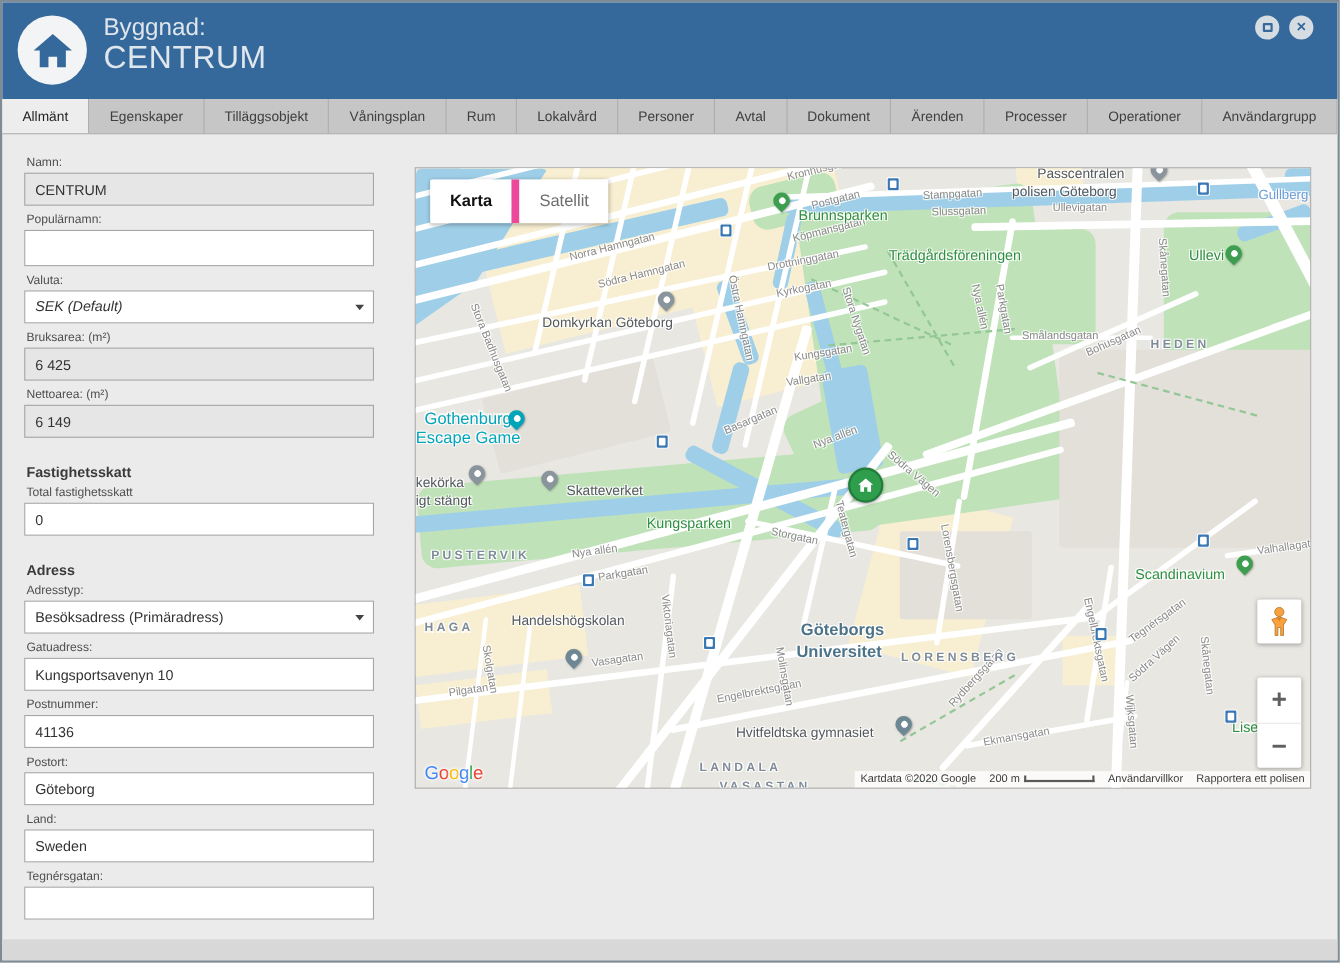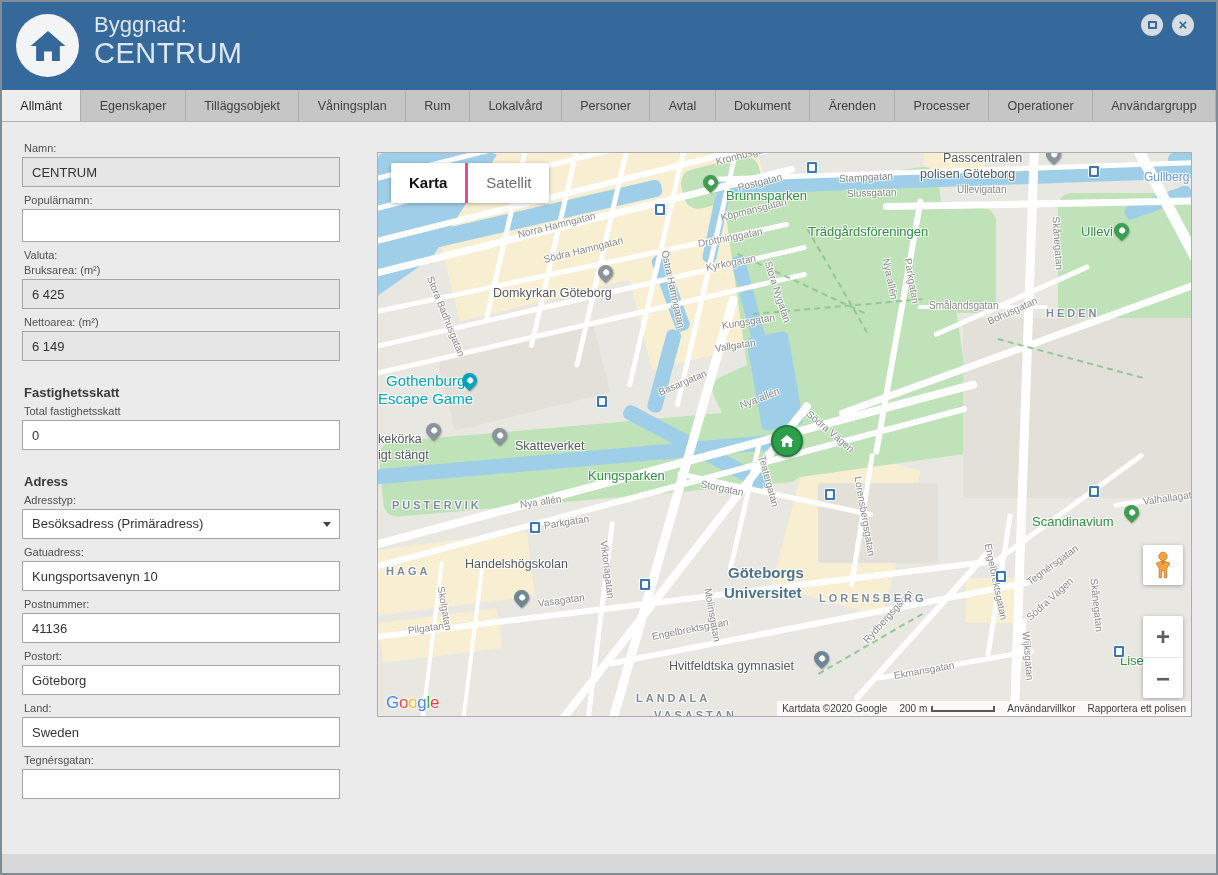--- a/index.html
+++ b/index.html
@@ -54,21 +54,21 @@
   .pin{position:absolute;width:15px;height:15px;border-radius:50% 50% 50% 0;transform:rotate(-45deg);box-shadow:0 1px 2px rgba(0,0,0,.35);z-index:9;}
   .pin i{position:absolute;left:4.5px;top:4.5px;width:6px;height:6px;border-radius:50%;background:#fff;}
   .pin-green{background:#3d9e4f;}.pin-gray{background:#8a949c;}.pin-teal{background:#00a5ba;}.pin-slate{background:#6d8794;}
   .tstop{position:absolute;width:12px;height:13px;background:#3a78b5;border:1px solid #fff;border-radius:2px;z-index:9;}
   .tstop i{display:block;margin:2px auto 0;width:6px;height:7px;background:#fff;border-radius:1px;}
   .mainmark{position:absolute;width:32px;height:32px;border-radius:50%;background:#2f9e4c;border:2px solid #1f7d39;box-shadow:0 1px 3px rgba(0,0,0,.4);display:flex;align-items:center;justify-content:center;z-index:10;}
 
   .mapctl{position:absolute;left:13px;top:10px;display:flex;box-shadow:0 1px 4px rgba(0,0,0,.3);border-radius:2px;overflow:hidden;z-index:20;}
   .mbtn{background:#fff;padding:0 18px;height:40px;line-height:40px;font-size:15px;cursor:pointer;}
   .mbtn.bold{font-weight:700;color:#111;}
-  .mbtn.dim{color:#6d6d6d;border-left:3px solid #ec4899;}
+  .mbtn.dim{color:#6d6d6d;border-left:7px solid #ec4899;}
   .pegman{position:absolute;left:765px;top:392px;width:40px;height:40px;background:#fff;border-radius:2px;box-shadow:0 1px 4px rgba(0,0,0,.3);display:flex;align-items:center;justify-content:center;z-index:20;cursor:pointer;}
   .zoomctl{position:absolute;left:765px;top:463px;width:40px;height:82px;background:#fff;border-radius:2px;box-shadow:0 1px 4px rgba(0,0,0,.3);z-index:20;display:flex;flex-direction:column;}
   .zbtn{height:41px;text-align:center;line-height:41px;font-size:24px;font-weight:700;color:#5f5f5f;cursor:pointer;}
   .zbtn + .zbtn{border-top:1px solid #e8e8e8;}
 
   .glogo{position:absolute;left:8px;bottom:3px;font-size:17px;font-weight:500;letter-spacing:-.3px;z-index:25;
          text-shadow:0 0 2px #fff,0 0 3px #fff,0 0 4px #fff;}
   .attrbar{position:absolute;right:0;bottom:0;height:15px;display:flex;align-items:center;gap:12px;font-size:10px;color:#3c3c3c;background:rgba(255,255,255,.8);padding:0 5px;z-index:25;}
   .sbar{display:inline-block;width:64px;height:6px;border:2px solid #5a5a5a;border-top:none;margin-left:4px;vertical-align:middle;}
 
@@ -119,20 +119,24 @@
     </div>
 
   <div class="form">
     <div class="flabel">Namn:</div>
     <input class="finput ro" readonly="" value="CENTRUM" style="">
 
     <div class="flabel">Populärnamn:</div>
     <input class="finput tall" value="" style="">
 
     <div class="flabel">Valuta:</div>
+    <div class="fselect italic">
+      <span>SEK (Default)</span>
+      <span class="car"></span>
+    </div>
 
     <div class="flabel">Bruksarea: (m²)</div>
     <input class="finput ro" readonly="" value="6 425" style="">
     <div class="flabel">Nettoarea: (m²)</div>
     <input class="finput ro" readonly="" value="6 149" style="">
 
     <div class="fheading">Fastighetsskatt</div>
     <div class="flabel">Total fastighetsskatt</div>
     <input class="finput" value="0" style="">
 

